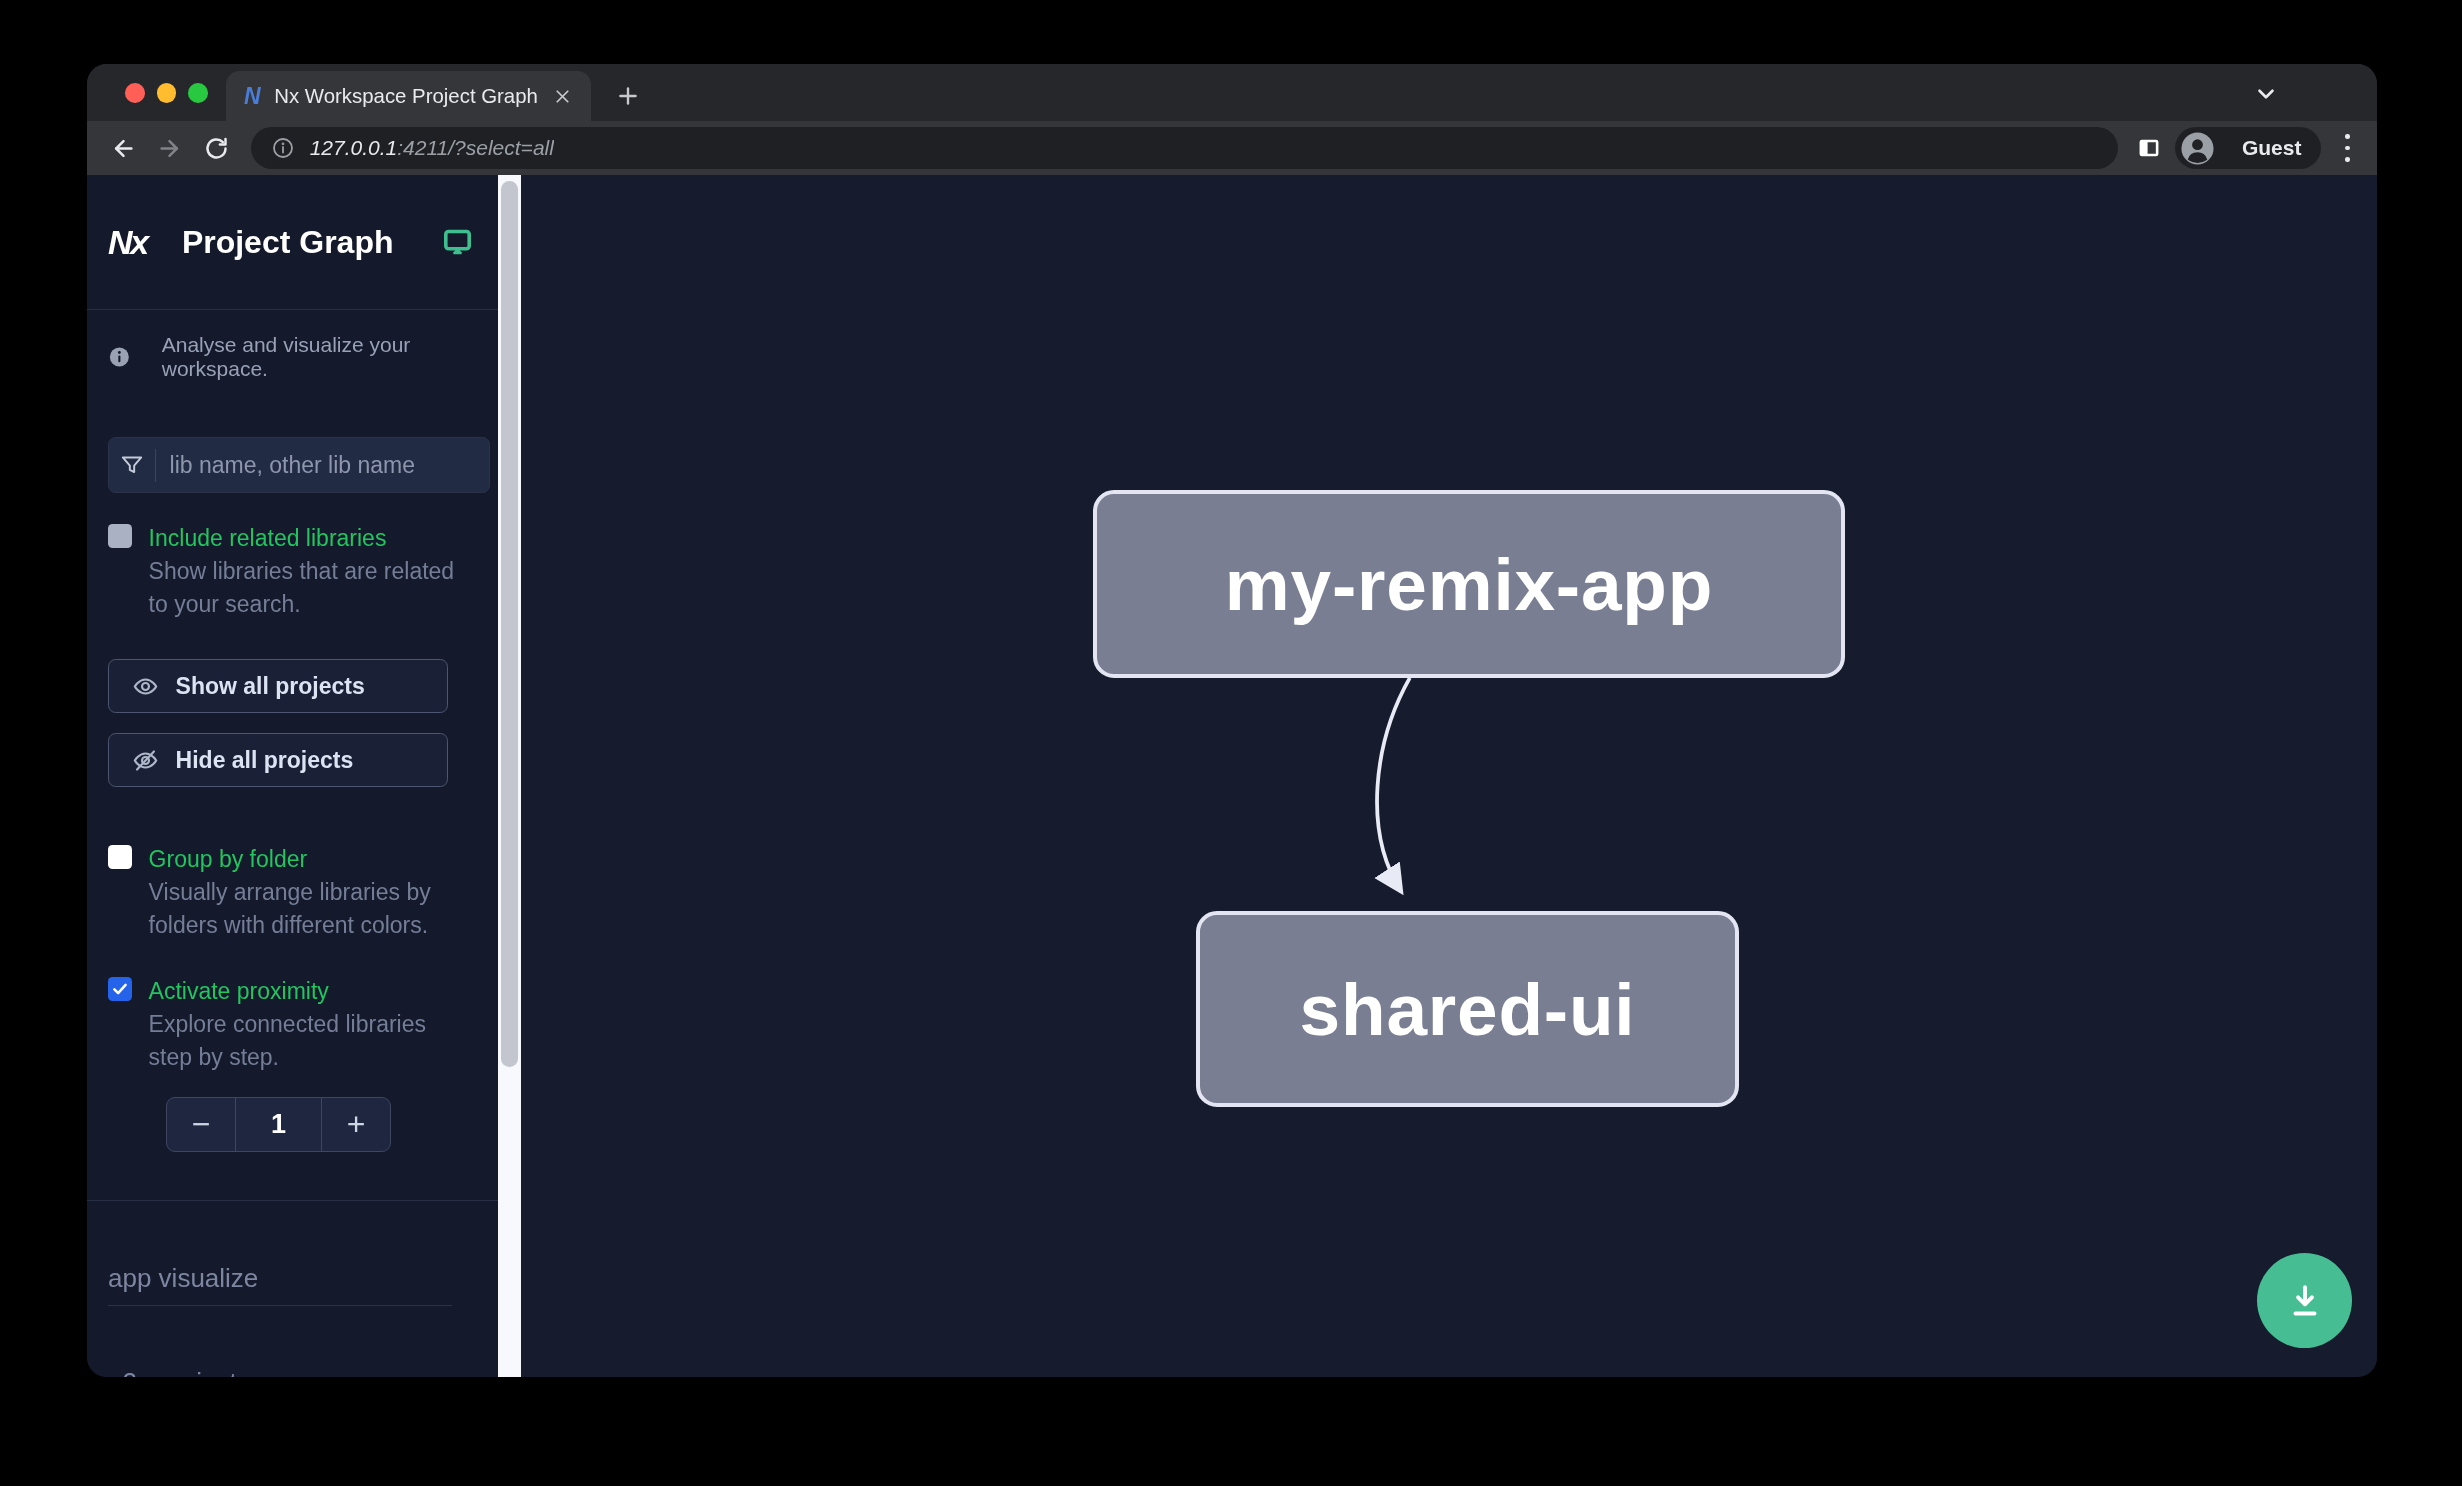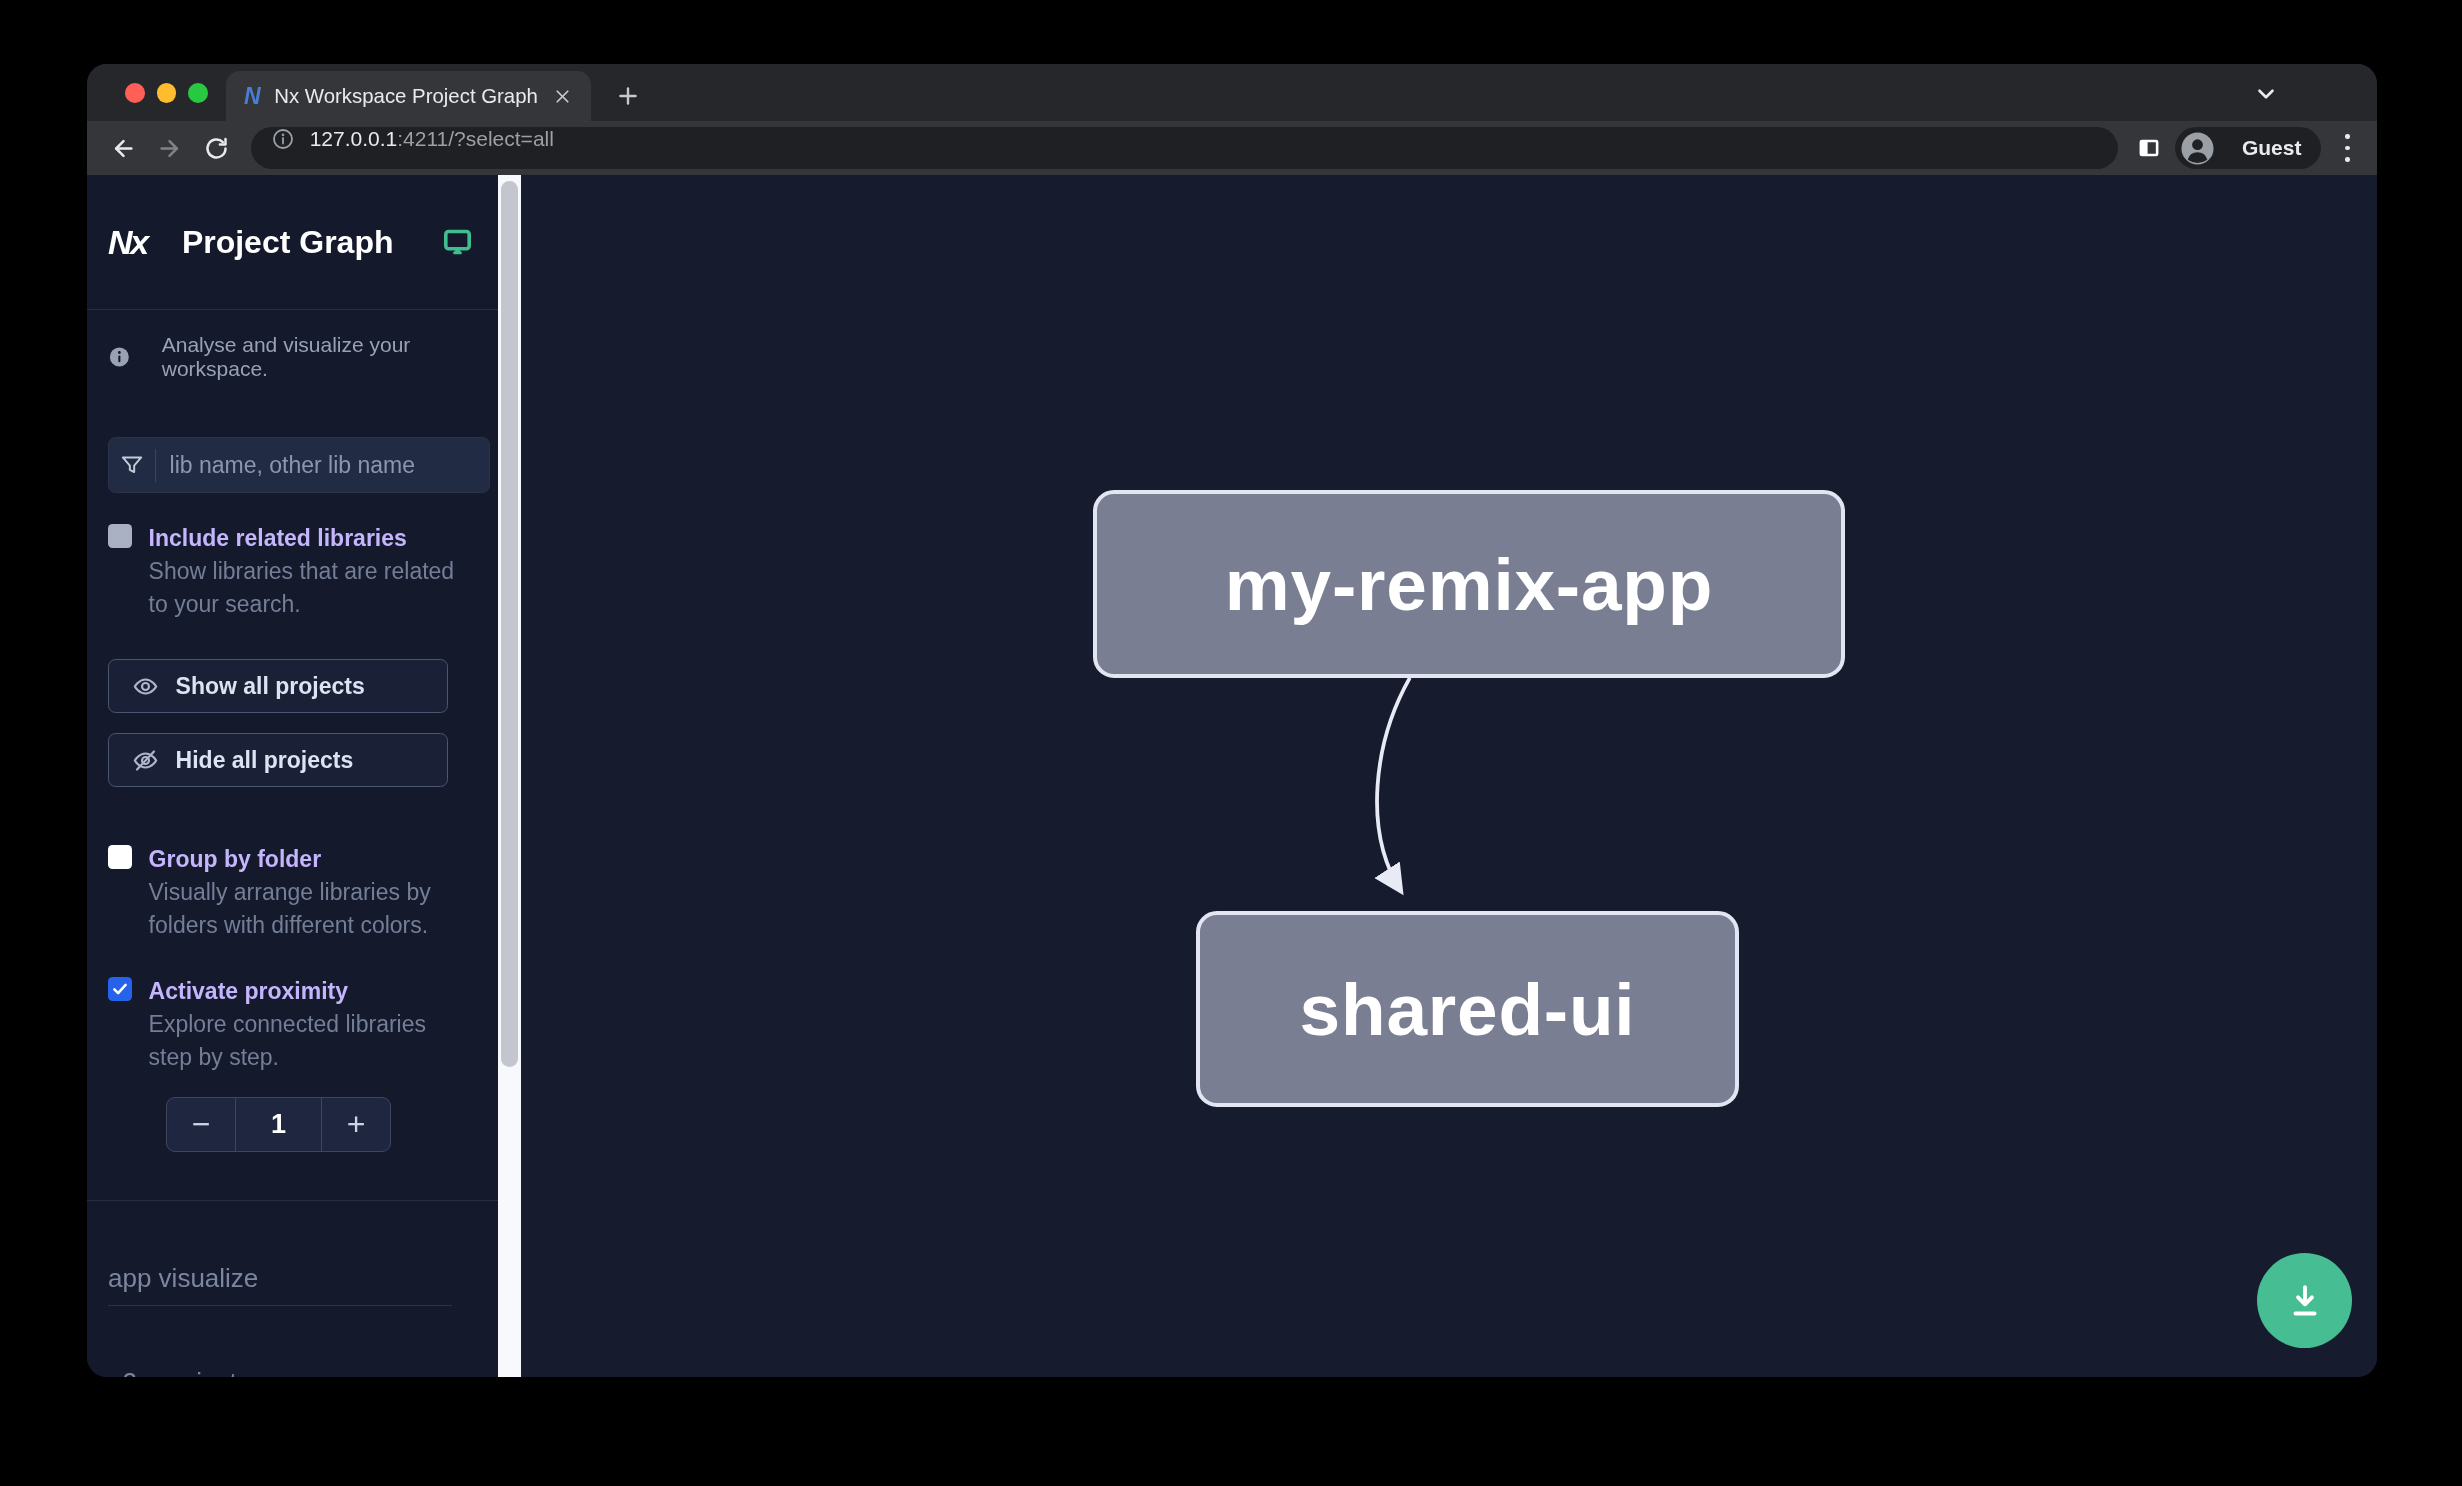--- a/index.html
+++ b/index.html
@@ -17,22 +17,22 @@
   .tab{margin-left:139px;width:365px;height:50px;background:#35363a;border-radius:13.6px 13.6px 0 0;
     display:flex;align-items:center;padding:0 18px;gap:13.6px;}
   .favicon{font-weight:800;font-size:23px;color:#4a7dd6;font-style:italic;line-height:1;flex:0 0 auto;}
   .tab-title{color:#e8eaed;font-size:20.4px;white-space:nowrap;overflow:hidden;flex:1;}
   .icon-btn{display:flex;align-items:center;justify-content:center;flex:0 0 auto;}
   .newtab{margin-left:24px;margin-bottom:12px;}
   .tabsearch{position:absolute;right:98px;top:16.6px;}
 
   .toolbar{height:54px;background:#35363a;display:flex;align-items:center;padding:0 16.6px;gap:7.6px;flex:0 0 auto;}
   .nav-ic{width:39px;height:39px;display:flex;align-items:center;justify-content:center;border-radius:50%;}
-  .urlpill{flex:1;height:42px;background:#1f2023;border-radius:21px;display:flex;align-items:flex-start;
-    padding:0 19.7px;gap:15px;margin:0 10.6px 0 7.6px;}
+  .urlpill{flex:1;height:42px;background:#1f2023;border-radius:21px;display:flex;align-items:center;
+    padding:0 19.7px;gap:15px;margin:0 10.6px 0 7.6px;font-style:italic;}
   .url{font-size:21px;white-space:nowrap;overflow:hidden;}
   .url .host{color:#e8eaed;} .url .rest{color:#9aa0a6;}
   .guest{height:42px;background:#1f2023;border-radius:21px;display:flex;align-items:center;gap:27px;
     padding:0 19.7px 0 4.5px;margin:0 6px;font-weight:bold;}
   .guest-label{color:#e8eaed;font-size:21px;}
   .kebab{display:flex;flex-direction:column;gap:6.8px;padding:0 10.6px;}
   .kebab i{width:4.5px;height:4.5px;border-radius:50%;background:#e8eaed;display:block;}
 
   
   .content{flex:1;display:flex;min-height:0;}
@@ -51,21 +51,21 @@
     height:33px;align-items:center;flex:0 0 auto;}
   .searchbox input{flex:1;background:transparent;border:none;outline:none;color:#dfe5f2;
     font-size:23px;padding:0 13.6px;font-family:"Liberation Sans",sans-serif;}
   .searchbox input::placeholder{color:#8d96ad;}
 
   .cb-row{display:flex;gap:16.6px;padding:0 21px;margin-top:29px;align-items:flex-start;}
   .cb-box{width:24px;height:24px;border-radius:4.5px;margin-top:1.5px;flex:0 0 auto;
     display:flex;align-items:center;justify-content:center;}
   .cb-box.gray{background:#a9b1c3;} .cb-box.white{background:#fff;}
   .cb-box.checked{background:#2563eb;}
-  .cb-label{font-size:23px;font-weight:700;color:#c4b5fd;line-height:33px;}
+  .cb-label{font-size:23px;font-weight:400;color:#22c55e;line-height:33px;}
   .cb-desc{font-size:23px;color:#747e97;line-height:33px;max-width:318px;}
 
   .sb-btn{margin:20.4px 21px 0;width:340px;height:54px;border-radius:7.6px;border:0.8px solid #4d5670;
     background:#1a2136;display:flex;align-items:center;padding:0 23px;gap:16.6px;color:#aeb6c9;}
   .sb-btn:first-of-type{margin-top:38px;}
   .sb-btn span{color:#dce3f2;font-size:23px;font-weight:600;}
 
   .stepper{margin:23px 0 0 79px;width:225px;height:55px;border:0.8px solid #3e4660;border-radius:9px;
     overflow:hidden;display:grid;grid-template-columns:68px 87px 68px;background:#1f2740;}
   .stepper>div{display:flex;align-items:center;justify-content:center;}

